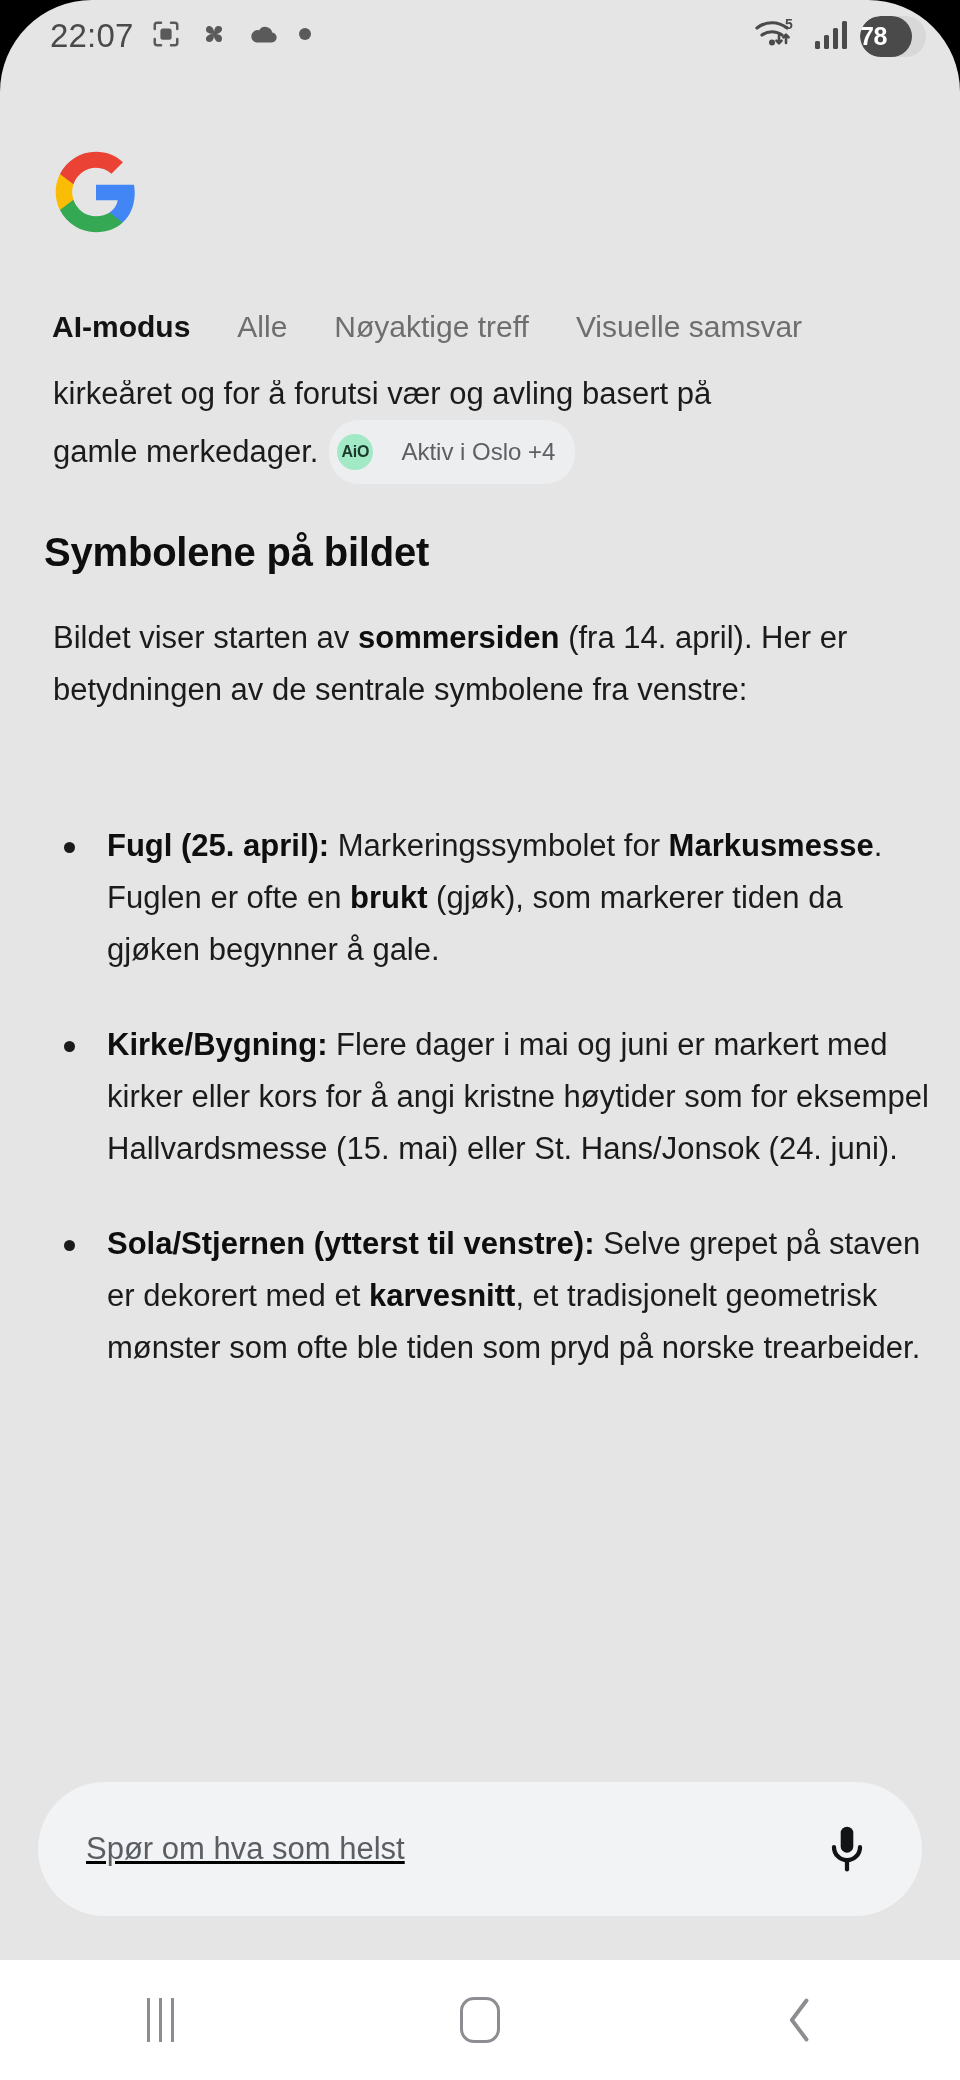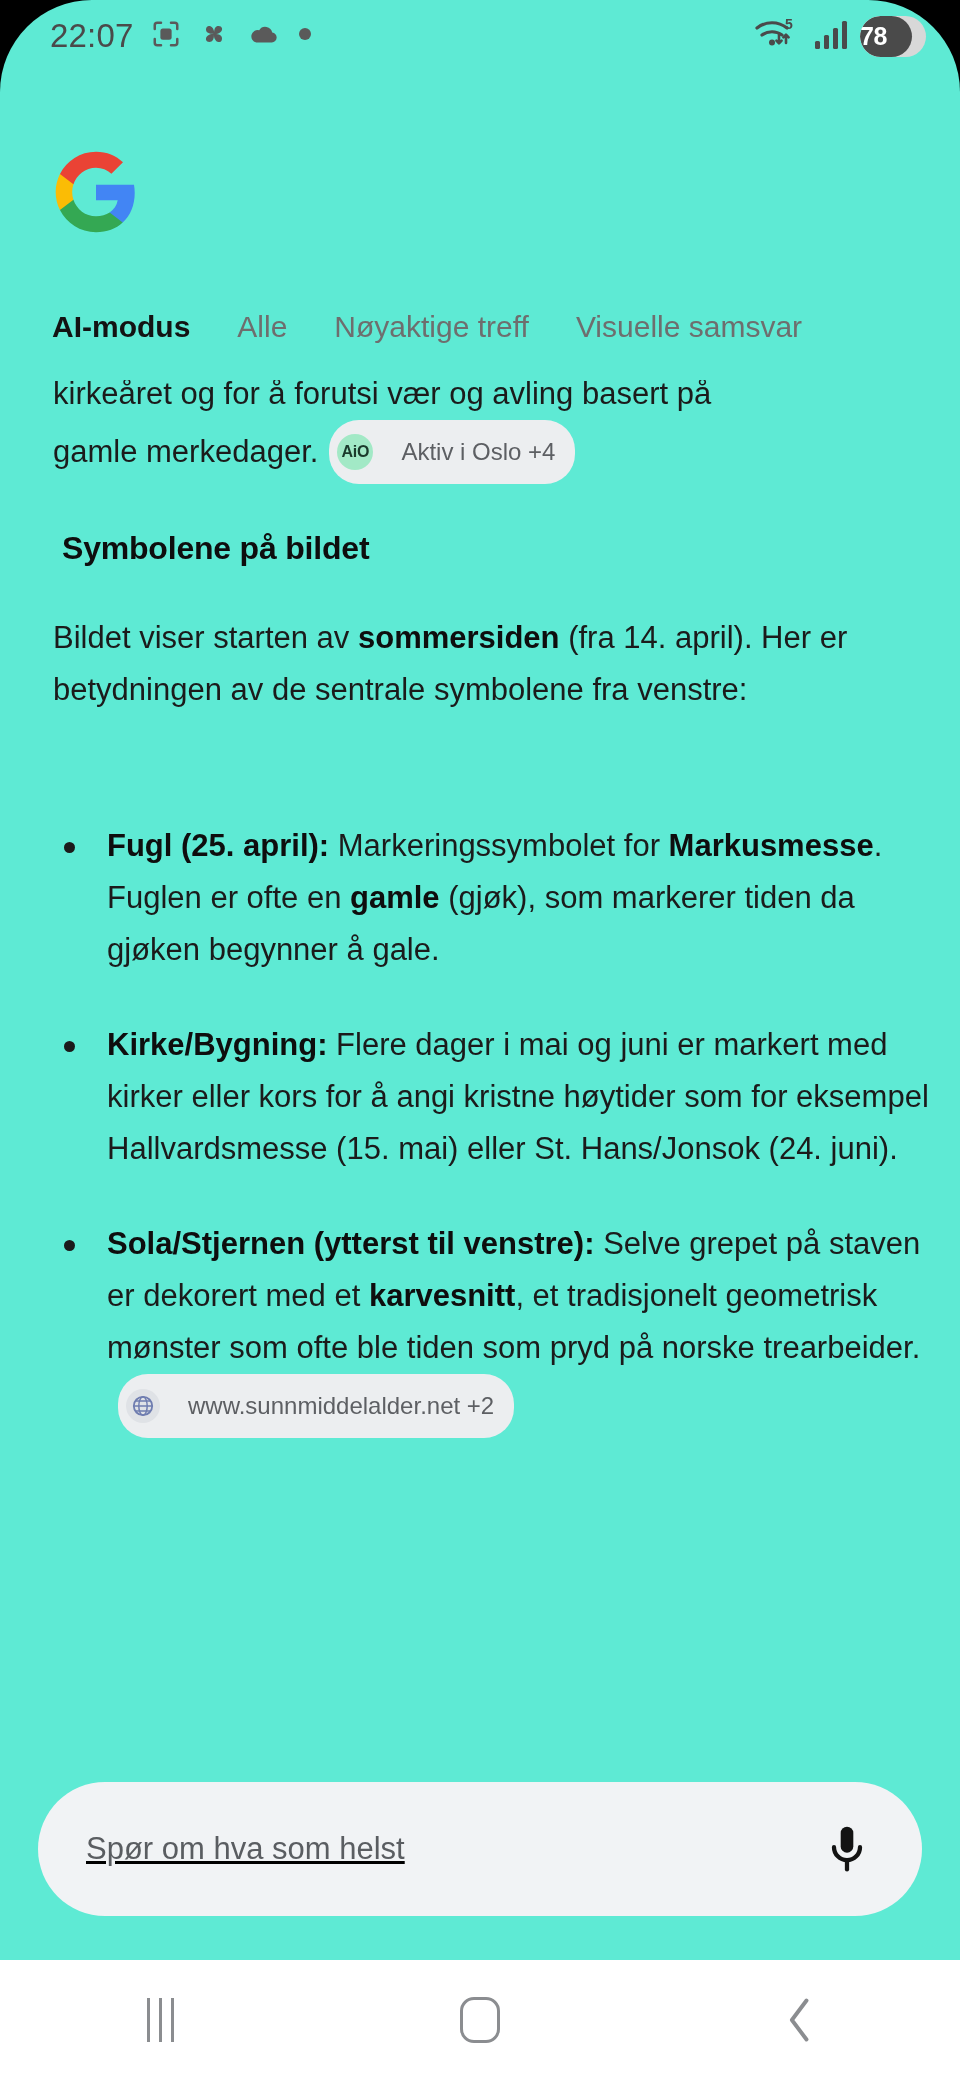--- a/index.html
+++ b/index.html
@@ -9,21 +9,21 @@
     height: 2080px;
     background: #000000;
     font-family: "Liberation Sans", sans-serif;
     -webkit-font-smoothing: antialiased;
   }
 
   #phone {
     position: relative;
     width: 960px;
     height: 2080px;
-    background: #5eead4;
+    background: #e5e5e5;
     border-top-left-radius: 92px;
     border-top-right-radius: 92px;
     overflow: hidden;
   }
 
   
   #status-bar {
     position: absolute;
     top: 0; left: 0;
     width: 960px;
@@ -167,22 +167,22 @@
     width: 34px; height: 34px;
     border-radius: 50%;
     background: #dfe2e6;
     display: flex;
     align-items: center;
     justify-content: center;
   }
 
   h2.section-title {
     position: absolute;
-    top: 150px; left: 62px;
-    font-size: 32px;
+    top: 150px; left: 44px;
+    font-size: 40px;
     font-weight: bold;
     color: #0e0e0e;
     letter-spacing: -0.2px;
   }
 
   #intro-para {
     position: absolute;
     top: 232px; left: 53px;
     width: 860px;
     font-size: 31px;
@@ -375,40 +375,31 @@
 
     <p id="intro-para">
       <span>Bildet viser starten av </span><b>sommersiden</b><span> (fra 14. april). Her er betydningen av de sentrale symbolene fra venstre:</span>
     </p>
 
     <ul id="bullet-list" style="list-style:none;">
 
 
       <li class="bullet-item">
         <span class="bullet-dot"></span>
-        <b>Fugl (25. april):</b><span> Markeringssymbolet for </span><b>Markusmesse</b><span>. Fuglen er ofte en </span><b>gamle</b><span> (gjøk), som markerer tiden da gjøken begynner å gale.</span>
+        <b>Fugl (25. april):</b><span> Markeringssymbolet for </span><b>Markusmesse</b><span>. Fuglen er ofte en </span><b>brukt</b><span> (gjøk), som markerer tiden da gjøken begynner å gale.</span>
       </li>
 
       <li class="bullet-item">
         <span class="bullet-dot"></span>
         <b>Kirke/Bygning:</b><span> Flere dager i mai og juni er markert med kirker eller kors for å angi kristne høytider som for eksempel Hallvardsmesse (15. mai) eller St. Hans/Jonsok (24. juni).</span>
       </li>
 
       <li class="bullet-item">
         <span class="bullet-dot"></span>
-        <b>Sola/Stjernen (ytterst til venstre):</b><span> Selve grepet på staven er dekorert med et </span><b>karvesnitt</b><span>, et tradisjonelt geometrisk mønster som ofte ble tiden som pryd på norske trearbeider.</span><span class="chip">
-            <span class="globe-badge">
-              <svg width="24" height="24" viewBox="0 0 24 24">
-                <circle cx="12" cy="12" r="9.2" fill="none" stroke="#6f7db0" stroke-width="1.8"></circle>
-                <ellipse cx="12" cy="12" rx="4.2" ry="9.2" fill="none" stroke="#6f7db0" stroke-width="1.5"></ellipse>
-                <path d="M2.8 12h18.4M4.5 7h15M4.5 17h15" stroke="#6f7db0" stroke-width="1.3" fill="none"></path>
-              </svg>
-            </span>
-            <span class="chip-label">www.sunnmiddelalder.net +2</span>
-          </span>
+        <b>Sola/Stjernen (ytterst til venstre):</b><span> Selve grepet på staven er dekorert med et </span><b>karvesnitt</b><span>, et tradisjonelt geometrisk mønster som ofte ble tiden som pryd på norske trearbeider.</span>
       </li>
 
     </ul>
   </div>
 
   <div id="search-bar">
     <span id="search-placeholder">Spør om hva som helst</span>
     <span id="mic-button">
       <svg width="46" height="52" viewBox="0 0 24 28">
         <rect x="8.6" y="2" width="6.8" height="14" rx="3.4" fill="#131313"></rect>

